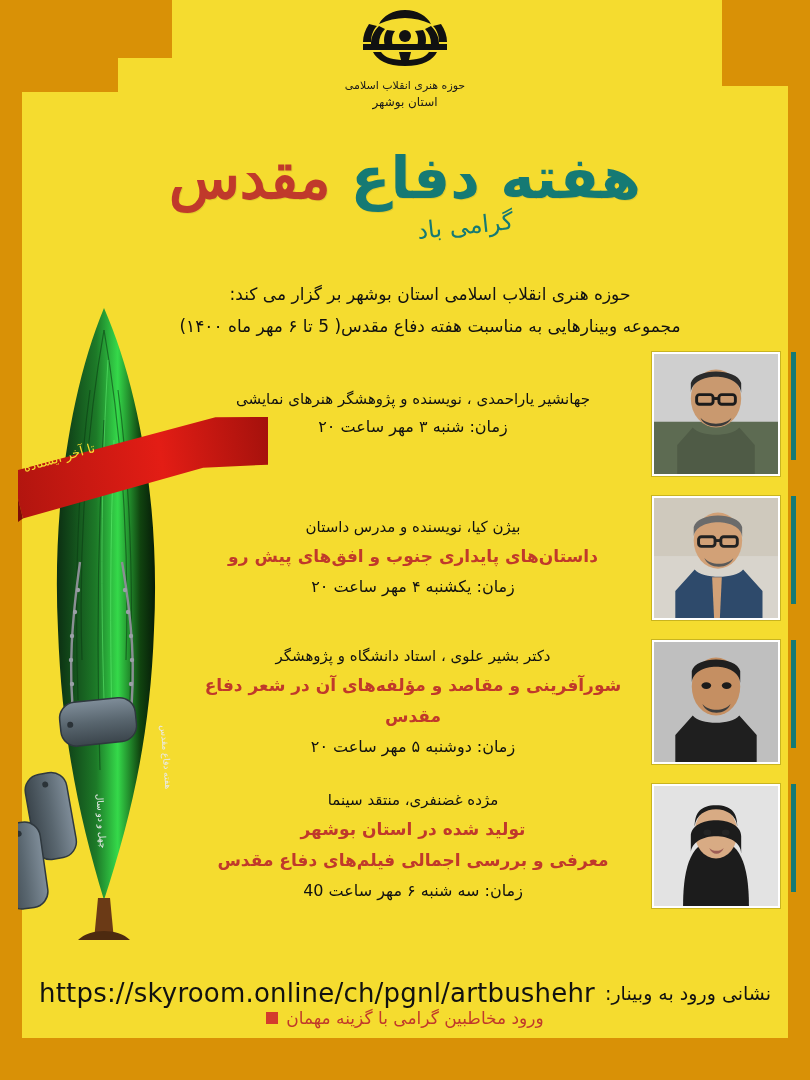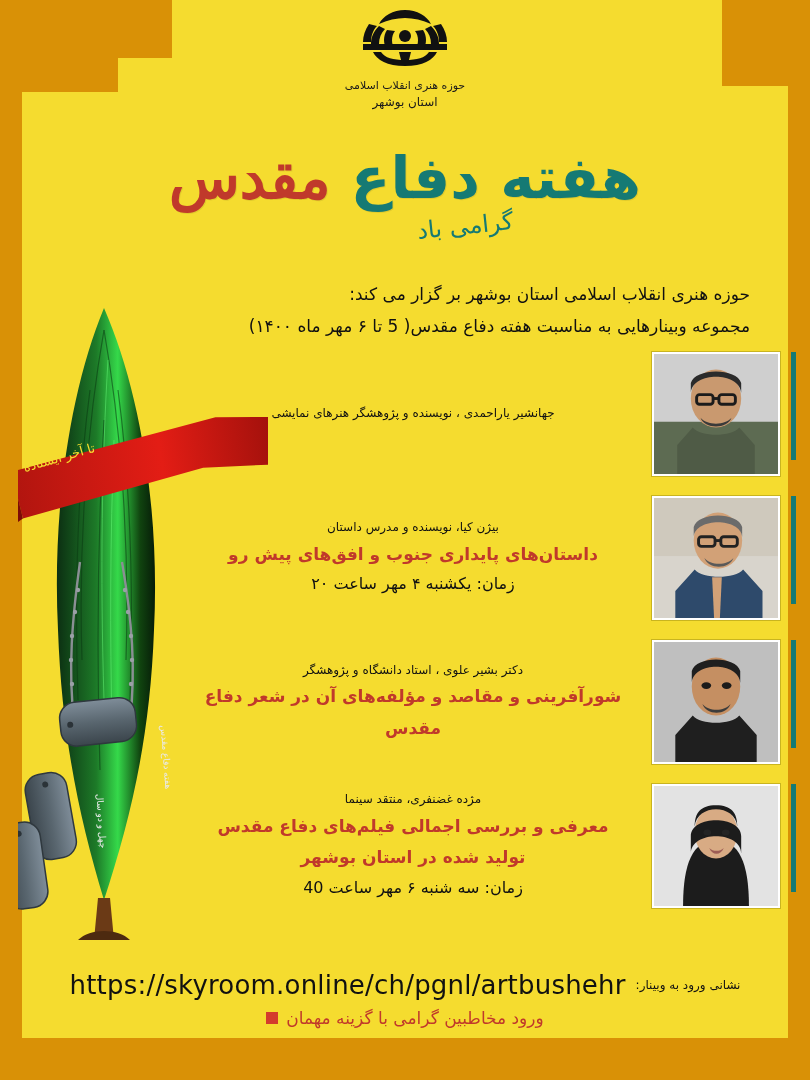--- a/index.html
+++ b/index.html
@@ -84,20 +84,21 @@
     margin-top: 2px;
     transform: translateX(60px) rotate(-6deg);
     display: inline-block;
   }
 
   
   .intro {
     position: absolute;
     top: 278px; right: 60px;
     width: 640px;
+    text-align: center;
     color: #111;
     font-size: 17px;
     line-height: 1.9;
     z-index: 6;
   }
 
   
   .sessions {
     position: absolute;
     top: 344px; right: 30px;
@@ -127,40 +128,39 @@
     position: absolute;
     right: -16px; top: 8px;
     width: 5px; height: 108px;
     background: #157a74;
   }
   .stext {
     flex: 1 1 auto;
     text-align: center;
     padding-left: 8px;
   }
-  .s-name { color: #111; font-size: 12px; line-height: 1.8; }
+  .s-name { color: #111; font-size: 15px; line-height: 1.8; }
   .s-topic { color: #c0392b; font-size: 17px; font-weight: bold; line-height: 1.85; }
   .s-time { color: #111; font-size: 16px; line-height: 1.8; }
 
   
   .footer {
     position: absolute;
     bottom: 52px; left: 0; right: 0;
     text-align: center;
     z-index: 6;
   }
   .f-row1 {
     display: flex; align-items: center; justify-content: center;
     gap: 10px;
     direction: rtl;
   }
-  .f-label { color: #111; font-size: 12px; }
+  .f-label { color: #111; font-size: 19px; }
   .f-url { color: #111; font-size: 26px; direction: ltr; letter-spacing: 0.2px; }
   .f-row2 {
-    margin-top: 8px;
     display: flex; align-items: center; justify-content: center; gap: 8px;
   }
   .f-note { color: #c0392b; font-size: 17px; }
   .sq { width: 12px; height: 12px; background: #d43c2c; display:inline-block; }
 
   
   .art {
     position: absolute;
     left: 18px; top: 300px;
     width: 250px; height: 650px;
@@ -240,20 +240,21 @@
           <path d="M38 40 C40 18 88 18 90 40 L90 30 C86 14 42 14 38 30 Z" fill="#2b2b2b"></path>
           <rect x="44" y="42" width="17" height="10" rx="3" fill="none" stroke="#1b1b1b" stroke-width="3"></rect>
           <rect x="67" y="42" width="17" height="10" rx="3" fill="none" stroke="#1b1b1b" stroke-width="3"></rect>
           <line x1="61" y1="46" x2="67" y2="46" stroke="#1b1b1b" stroke-width="3"></line>
           <path d="M48 66 C54 74 74 74 80 66 C76 78 52 78 48 66 Z" fill="#3a3a3a"></path>
           <path d="M40 76 C48 86 80 86 88 76 L104 94 L104 124 L24 124 L24 94 Z" fill="#4f5b46"></path>
         </svg>
       </div>
       <div class="stext">
         <div class="s-name">جهانشیر یاراحمدی ، نویسنده و پژوهشگر هنرهای نمایشی</div>
+        <div class="s-time">زمان: شنبه ۳ مهر ساعت ۲۰</div>
       </div>
     </div>
 
     <div class="session">
       <div class="divider"></div>
       <div class="photo">
         <svg viewBox="0 0 128 124" preserveAspectRatio="none" aria-hidden="true">
           <rect width="128" height="124" fill="#d8d4cc"></rect>
           <rect x="0" y="0" width="128" height="60" fill="#cfc9bd"></rect>
           <ellipse cx="66" cy="44" rx="25" ry="29" fill="#d2a177"></ellipse>
@@ -282,41 +283,42 @@
           <path d="M39 42 C41 20 87 20 89 42 L89 30 C85 14 43 14 39 30 Z" fill="#1f1f1f"></path>
           <ellipse cx="54" cy="45" rx="5" ry="3.5" fill="#1b1b1b"></ellipse>
           <ellipse cx="75" cy="45" rx="5" ry="3.5" fill="#1b1b1b"></ellipse>
           <path d="M50 64 C56 72 73 72 79 64 C75 76 54 76 50 64 Z" fill="#3c3c3c"></path>
           <path d="M40 76 C48 86 80 86 88 76 L106 96 L106 124 L22 124 L22 96 Z" fill="#1f1f1f"></path>
         </svg>
       </div>
       <div class="stext">
         <div class="s-name">دکتر بشیر علوی ، استاد دانشگاه و پژوهشگر</div>
         <div class="s-topic">شورآفرینی و مقاصد و مؤلفه‌های آن در شعر دفاع مقدس</div>
+        <div class="s-time">زمان: دوشنبه ۵ مهر ساعت ۲۰</div>
       </div>
     </div>
 
     <div class="session">
       <div class="divider"></div>
       <div class="photo">
         <svg viewBox="0 0 128 124" preserveAspectRatio="none" aria-hidden="true">
           <rect width="128" height="124" fill="#e3e3e3"></rect>
           <path d="M30 124 C30 80 40 56 64 56 C88 56 98 80 98 124 Z" fill="#1c1c1c"></path>
           <ellipse cx="64" cy="48" rx="22" ry="27" fill="#d8ab84"></ellipse>
           <path d="M42 42 C44 18 84 18 86 42 C86 28 80 20 64 20 C48 20 42 28 42 42 Z" fill="#1c1c1c"></path>
           <path d="M38 52 C38 30 90 30 90 52 L90 70 C90 46 38 46 38 70 Z" fill="#1c1c1c"></path>
           <ellipse cx="55" cy="48" rx="4" ry="3" fill="#242424"></ellipse>
           <ellipse cx="74" cy="48" rx="4" ry="3" fill="#242424"></ellipse>
           <path d="M57 64 C61 68 68 68 72 64 C69 72 60 72 57 64 Z" fill="#9c5d55"></path>
         </svg>
       </div>
       <div class="stext">
         <div class="s-name">مژده غضنفری، منتقد سینما</div>
+        <div class="s-topic">تولید شده در استان بوشهر</div>
         <div class="s-topic">معرفی و بررسی اجمالی فیلم‌های دفاع مقدس</div>
-        <div class="s-topic">تولید شده در استان بوشهر</div>
         <div class="s-time">زمان: سه شنبه ۶ مهر ساعت 40</div>
       </div>
     </div>
 
   </div>
 
   <div class="art">
     <svg viewBox="0 0 250 650" width="250" height="650" aria-hidden="true">
       <defs>
         <linearGradient id="treeGrad" x1="0" y1="0" x2="1" y2="0">

